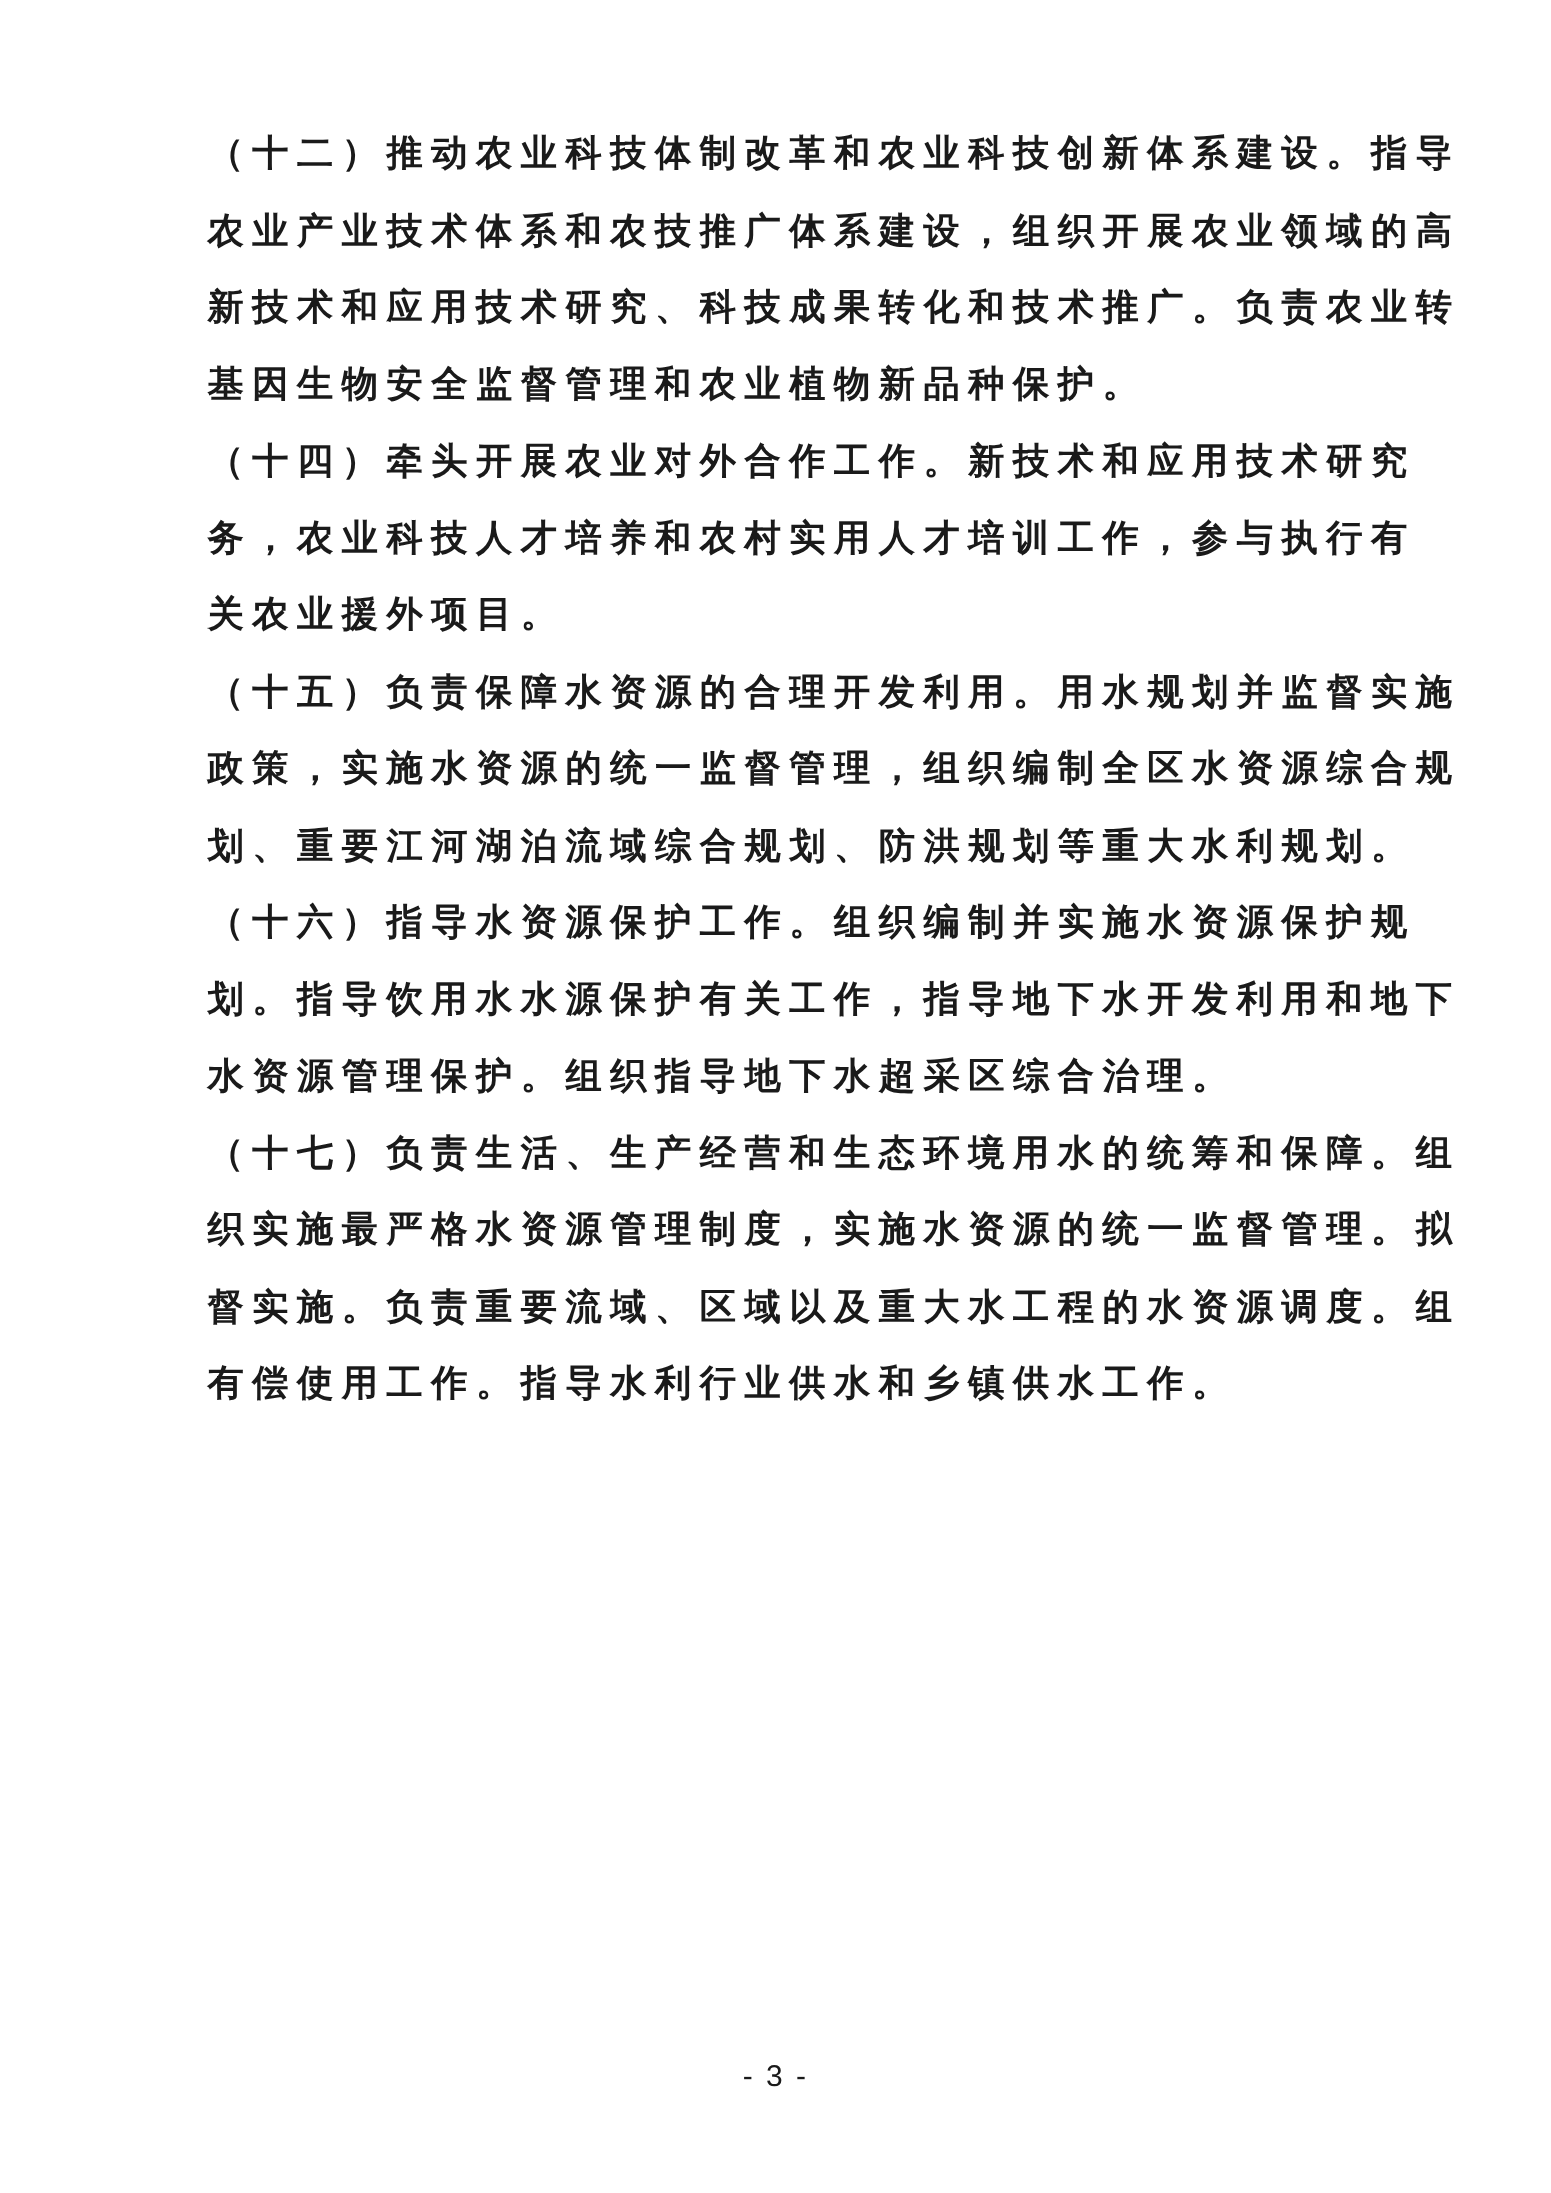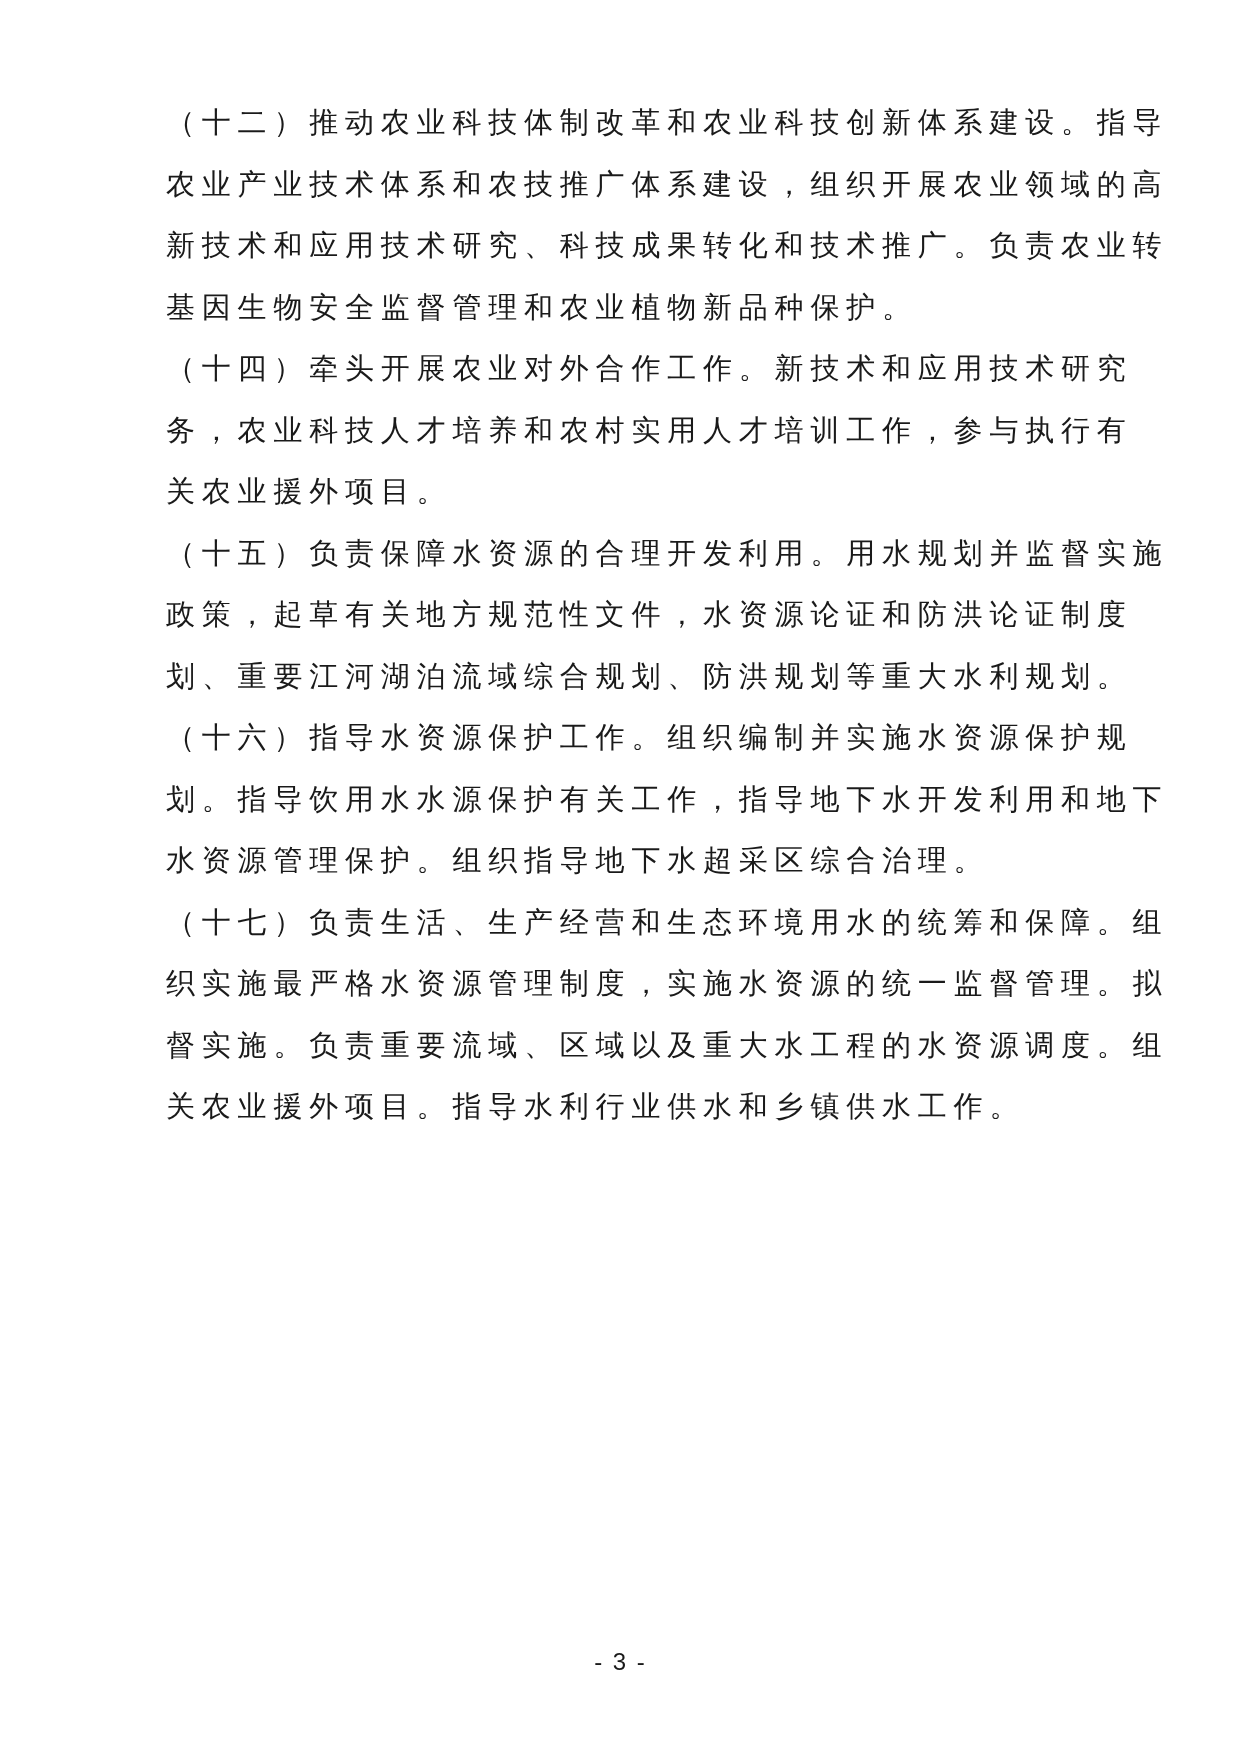--- a/index.html
+++ b/index.html
@@ -29,20 +29,21 @@
       top: 92px;
       width: 900px;
     }
     .line {
       height: 61.5px;
       line-height: 61.5px;
       font-size: 29px;
       letter-spacing: 6.8px;
       white-space: nowrap;
       overflow: visible;
+      font-weight: bold;
     }
     .page-number {
       position: absolute;
       left: 0;
       width: 1241px;
       top: 1648px;
       text-align: center;
       font-family: "Liberation Sans", sans-serif;
       font-size: 24px;
       letter-spacing: 2px;
@@ -64,34 +65,34 @@
 
 
     <div class="paragraph">
       <div class="line">（十四）牵头开展农业对外合作工作。新技术和应用技术研究</div>
       <div class="line">务，农业科技人才培养和农村实用人才培训工作，参与执行有</div>
       <div class="line">关农业援外项目。</div>
     </div>
 
     <div class="paragraph">
       <div class="line">（十五）负责保障水资源的合理开发利用。用水规划并监督实施</div>
-      <div class="line">政策，起草有关地方规范性文件，水资源论证和防洪论证制度</div>
+      <div class="line">政策，实施水资源的统一监督管理，组织编制全区水资源综合规</div>
       <div class="line">划、重要江河湖泊流域综合规划、防洪规划等重大水利规划。</div>
     </div>
 
     <div class="paragraph">
       <div class="line">（十六）指导水资源保护工作。组织编制并实施水资源保护规</div>
       <div class="line">划。指导饮用水水源保护有关工作，指导地下水开发利用和地下</div>
       <div class="line">水资源管理保护。组织指导地下水超采区综合治理。</div>
     </div>
 
     <div class="paragraph">
       <div class="line">（十七）负责生活、生产经营和生态环境用水的统筹和保障。组</div>
       <div class="line">织实施最严格水资源管理制度，实施水资源的统一监督管理。拟</div>
       <div class="line">督实施。负责重要流域、区域以及重大水工程的水资源调度。组</div>
-      <div class="line">关农业援外项目。指导水利行业供水和乡镇供水工作。</div>
+      <div class="line">有偿使用工作。指导水利行业供水和乡镇供水工作。</div>
     </div>
 
 
   </div>
 
   <div class="page-number">- 3 -</div>
 </div>
 
 </body></html>

